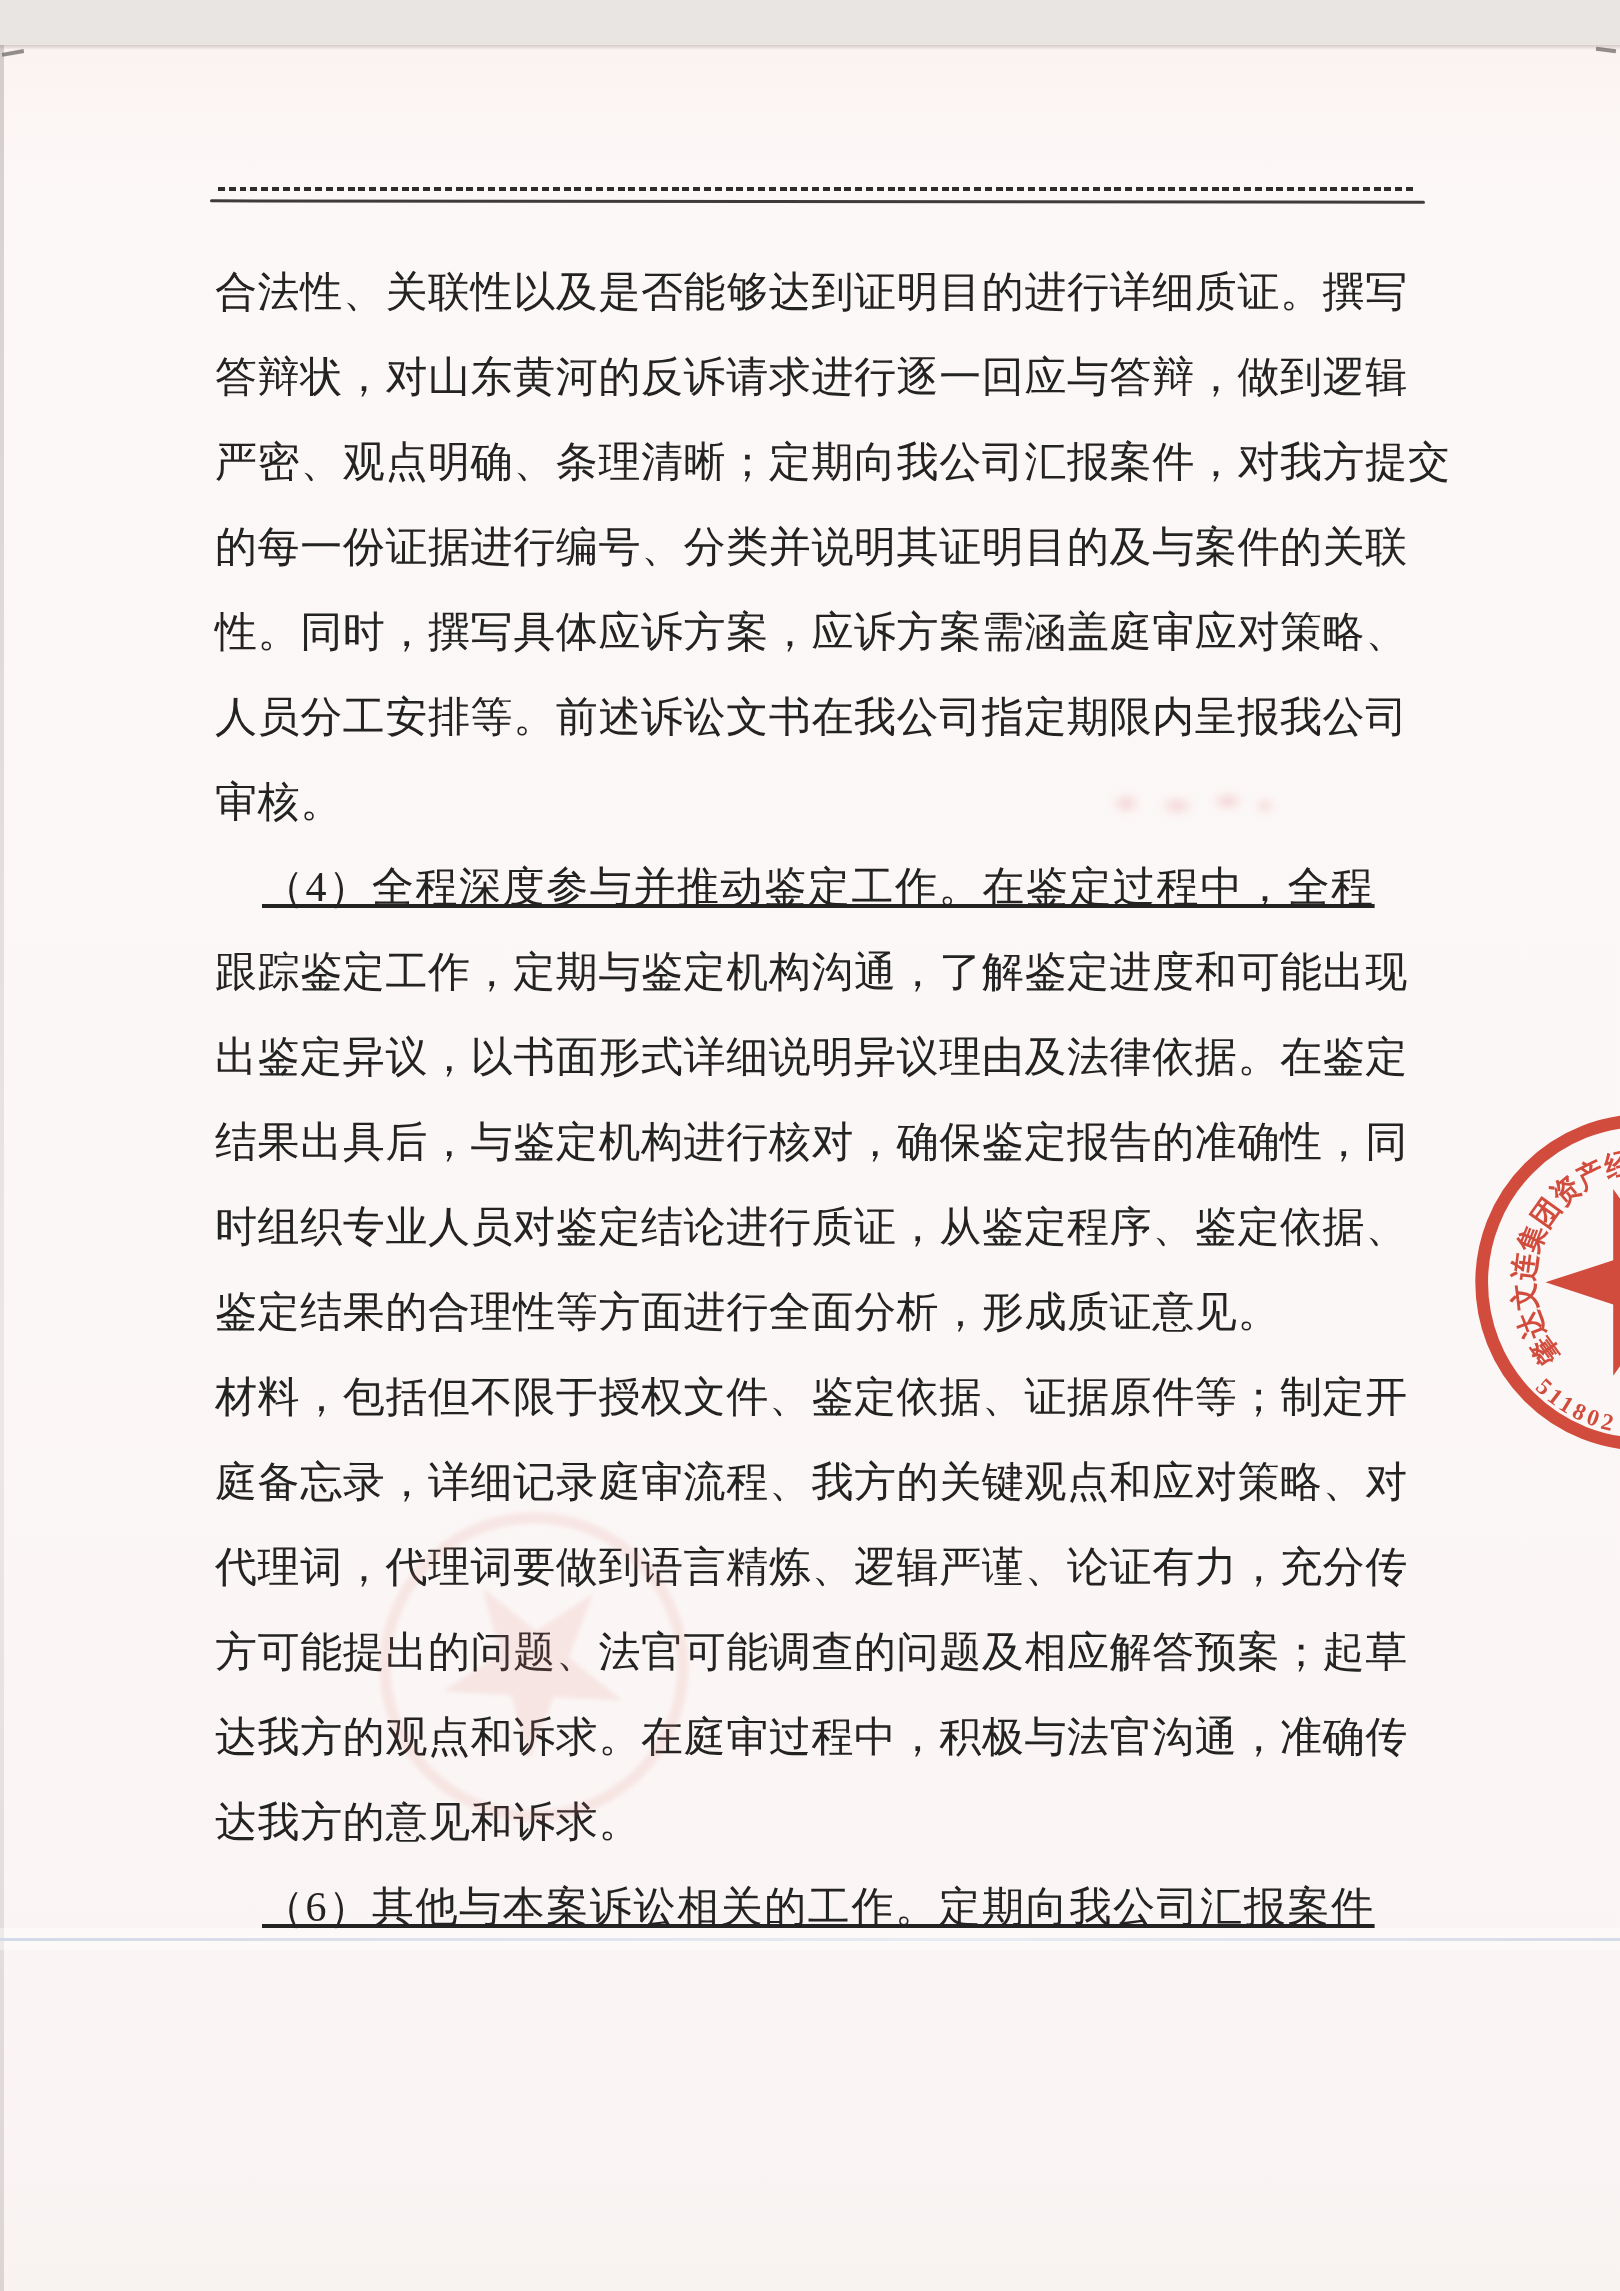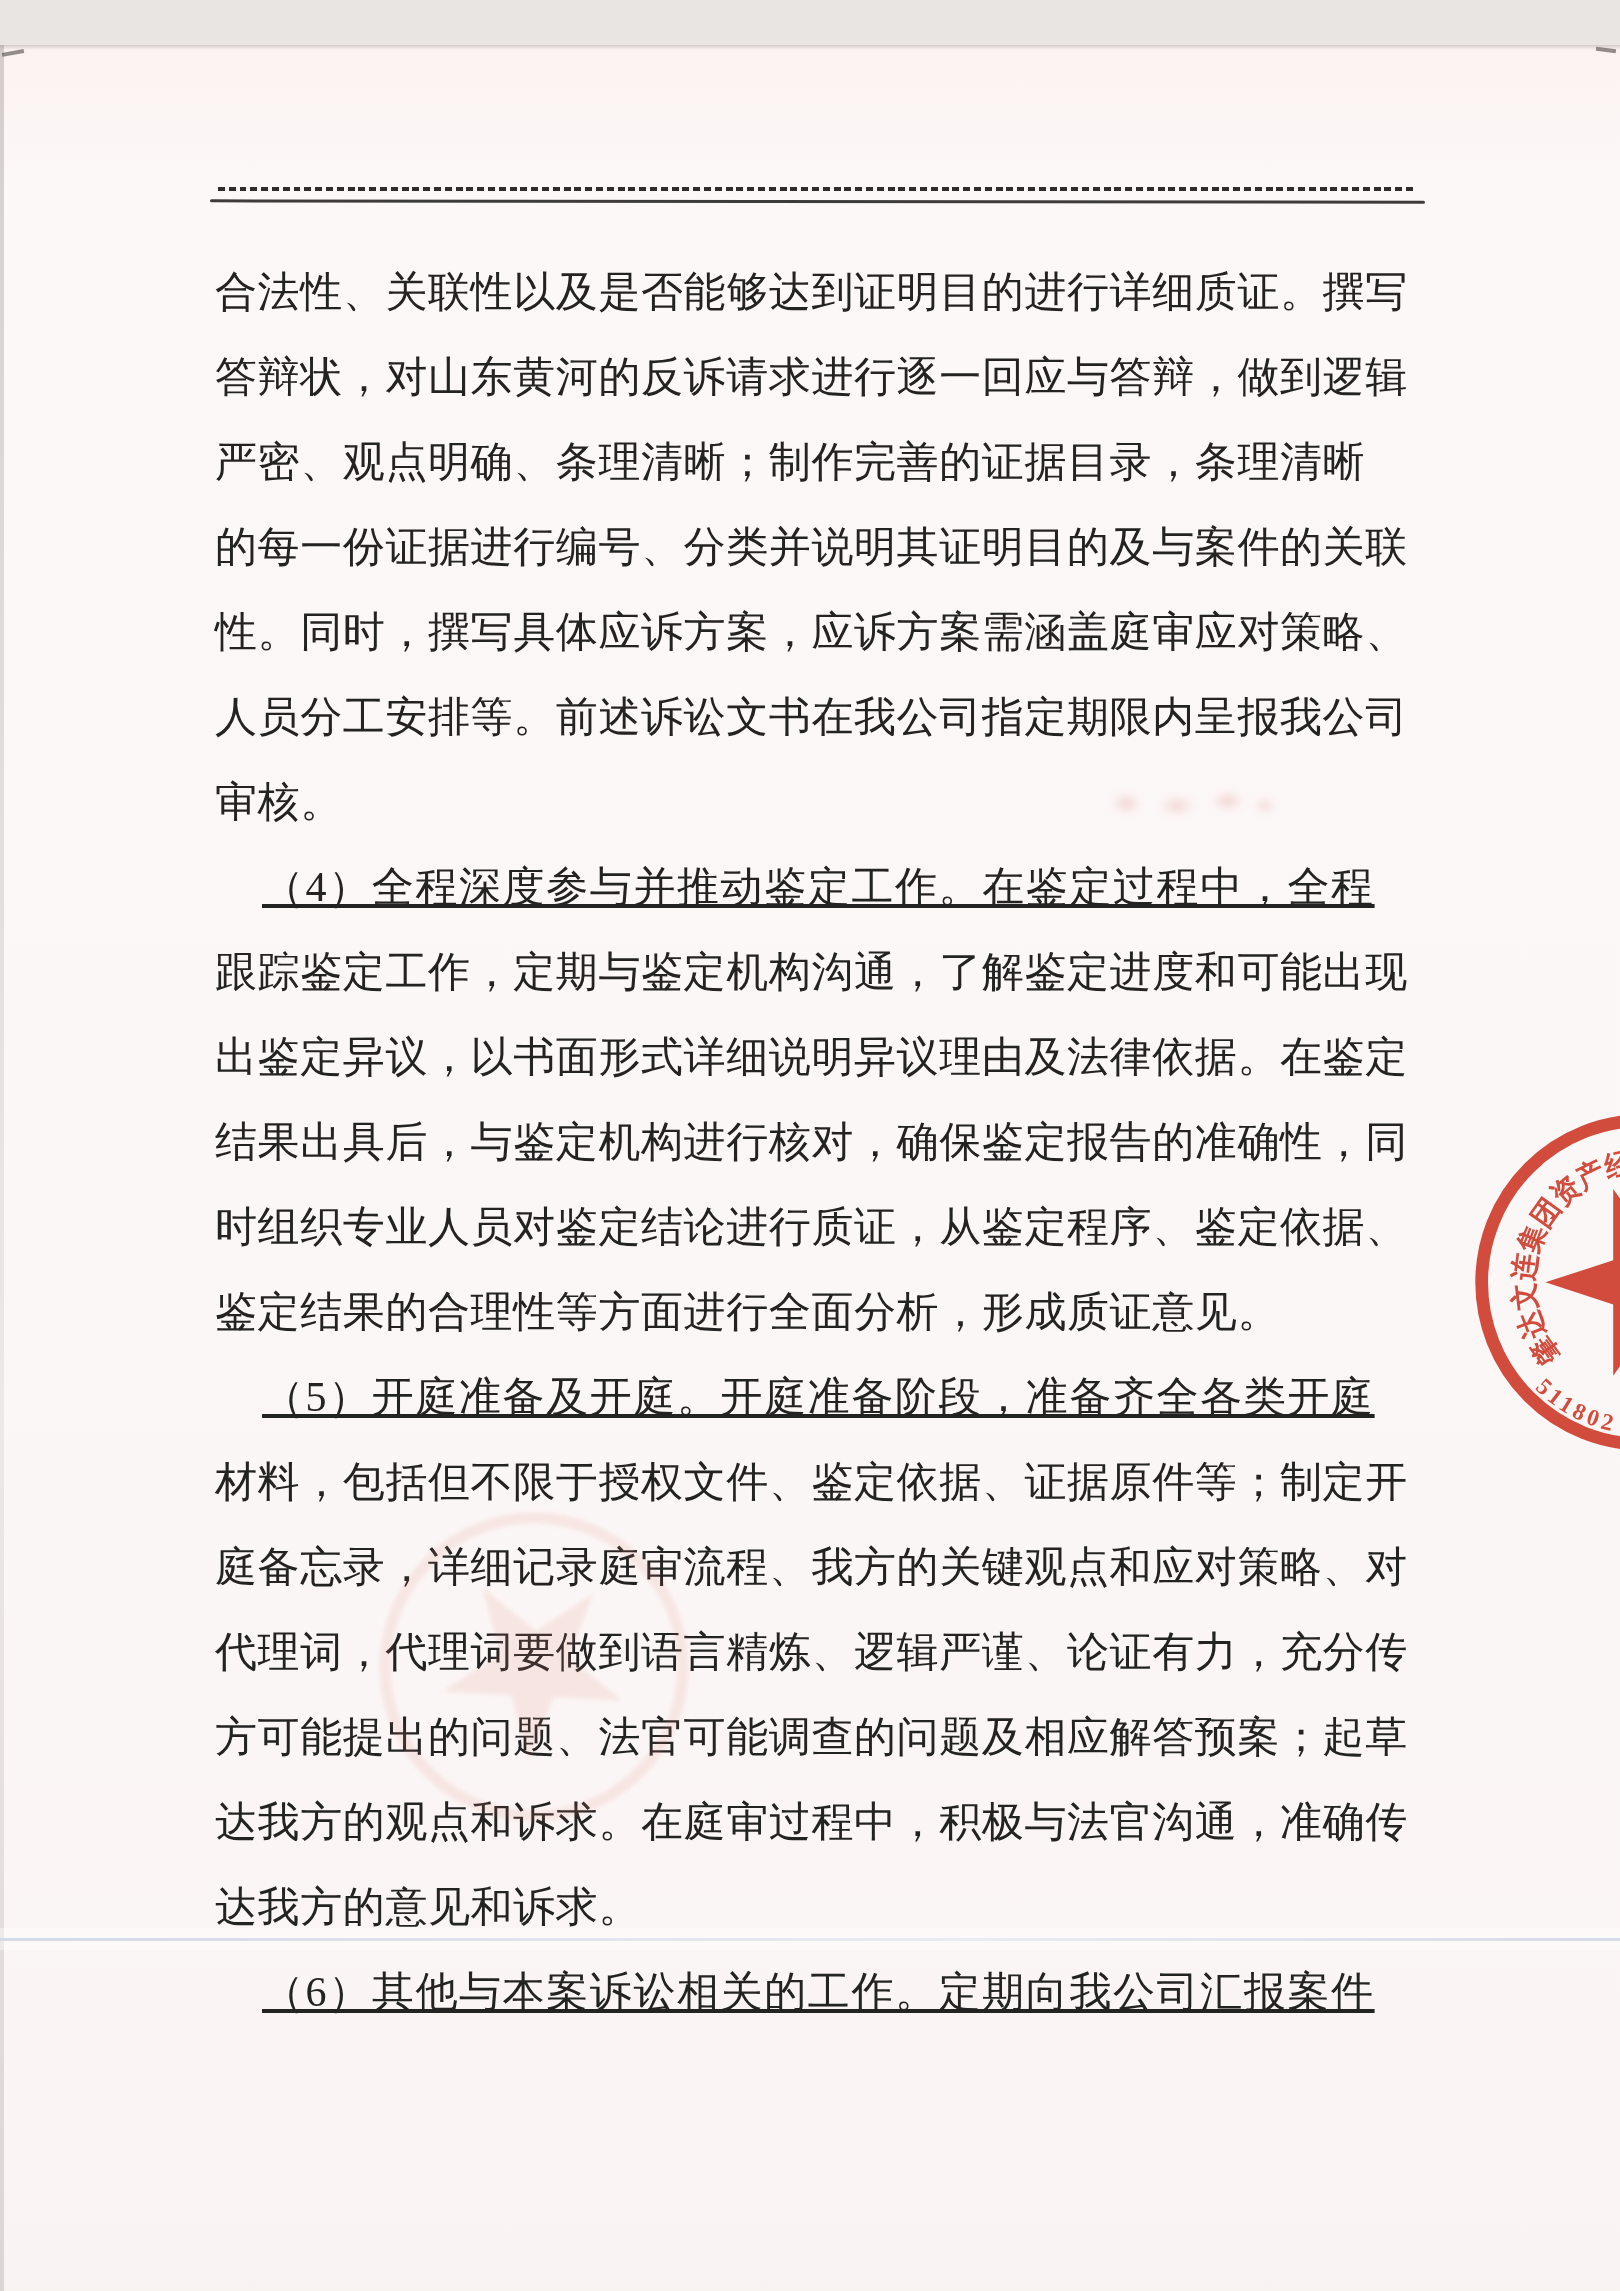--- a/index.html
+++ b/index.html
@@ -60,32 +60,31 @@
   <div class="left-edge"></div>
   <div class="corner-mark tl"></div>
   <div class="corner-mark tr"></div>
 
   <div class="sep-dashed"></div>
   <div class="sep-solid"></div>
 
   <div class="textblock">
     <div class="line">合法性、关联性以及是否能够达到证明目的进行详细质证。撰写</div>
     <div class="line">答辩状，对山东黄河的反诉请求进行逐一回应与答辩，做到逻辑</div>
-    <div class="line">严密、观点明确、条理清晰；制作完善的证据目录，条理清晰</div>
+    <div class="line">严密、观点明确、条理清晰；定期向我公司汇报案件，对我方提交</div>
     <div class="line">的每一份证据进行编号、分类并说明其证明目的及与案件的关联</div>
     <div class="line">性。同时，撰写具体应诉方案，应诉方案需涵盖庭审应对策略、</div>
     <div class="line">人员分工安排等。前述诉讼文书在我公司指定期限内呈报我公司</div>
     <div class="line">审核。</div>
     <div class="line indent">（4）全程深度参与并推动鉴定工作。在鉴定过程中，全程</div>
     <div class="line">跟踪鉴定工作，定期与鉴定机构沟通，了解鉴定进度和可能出现</div>
     <div class="line">出鉴定异议，以书面形式详细说明异议理由及法律依据。在鉴定</div>
     <div class="line">结果出具后，与鉴定机构进行核对，确保鉴定报告的准确性，同</div>
     <div class="line">时组织专业人员对鉴定结论进行质证，从鉴定程序、鉴定依据、</div>
     <div class="line">鉴定结果的合理性等方面进行全面分析，形成质证意见。</div>
-    <div class="line indent">（5）开庭准备及开庭。开庭准备阶段，准备齐全各类开庭</div>
     <div class="line">材料，包括但不限于授权文件、鉴定依据、证据原件等；制定开</div>
     <div class="line">庭备忘录，详细记录庭审流程、我方的关键观点和应对策略、对</div>
     <div class="line">代理词，代理词要做到语言精炼、逻辑严谨、论证有力，充分传</div>
     <div class="line">方可能提出的问题、法官可能调查的问题及相应解答预案；起草</div>
     <div class="line">达我方的观点和诉求。在庭审过程中，积极与法官沟通，准确传</div>
     <div class="line">达我方的意见和诉求。</div>
     <div class="line indent">（6）其他与本案诉讼相关的工作。定期向我公司汇报案件</div>
   </div>
 
   <div class="ink-smudge"></div>

